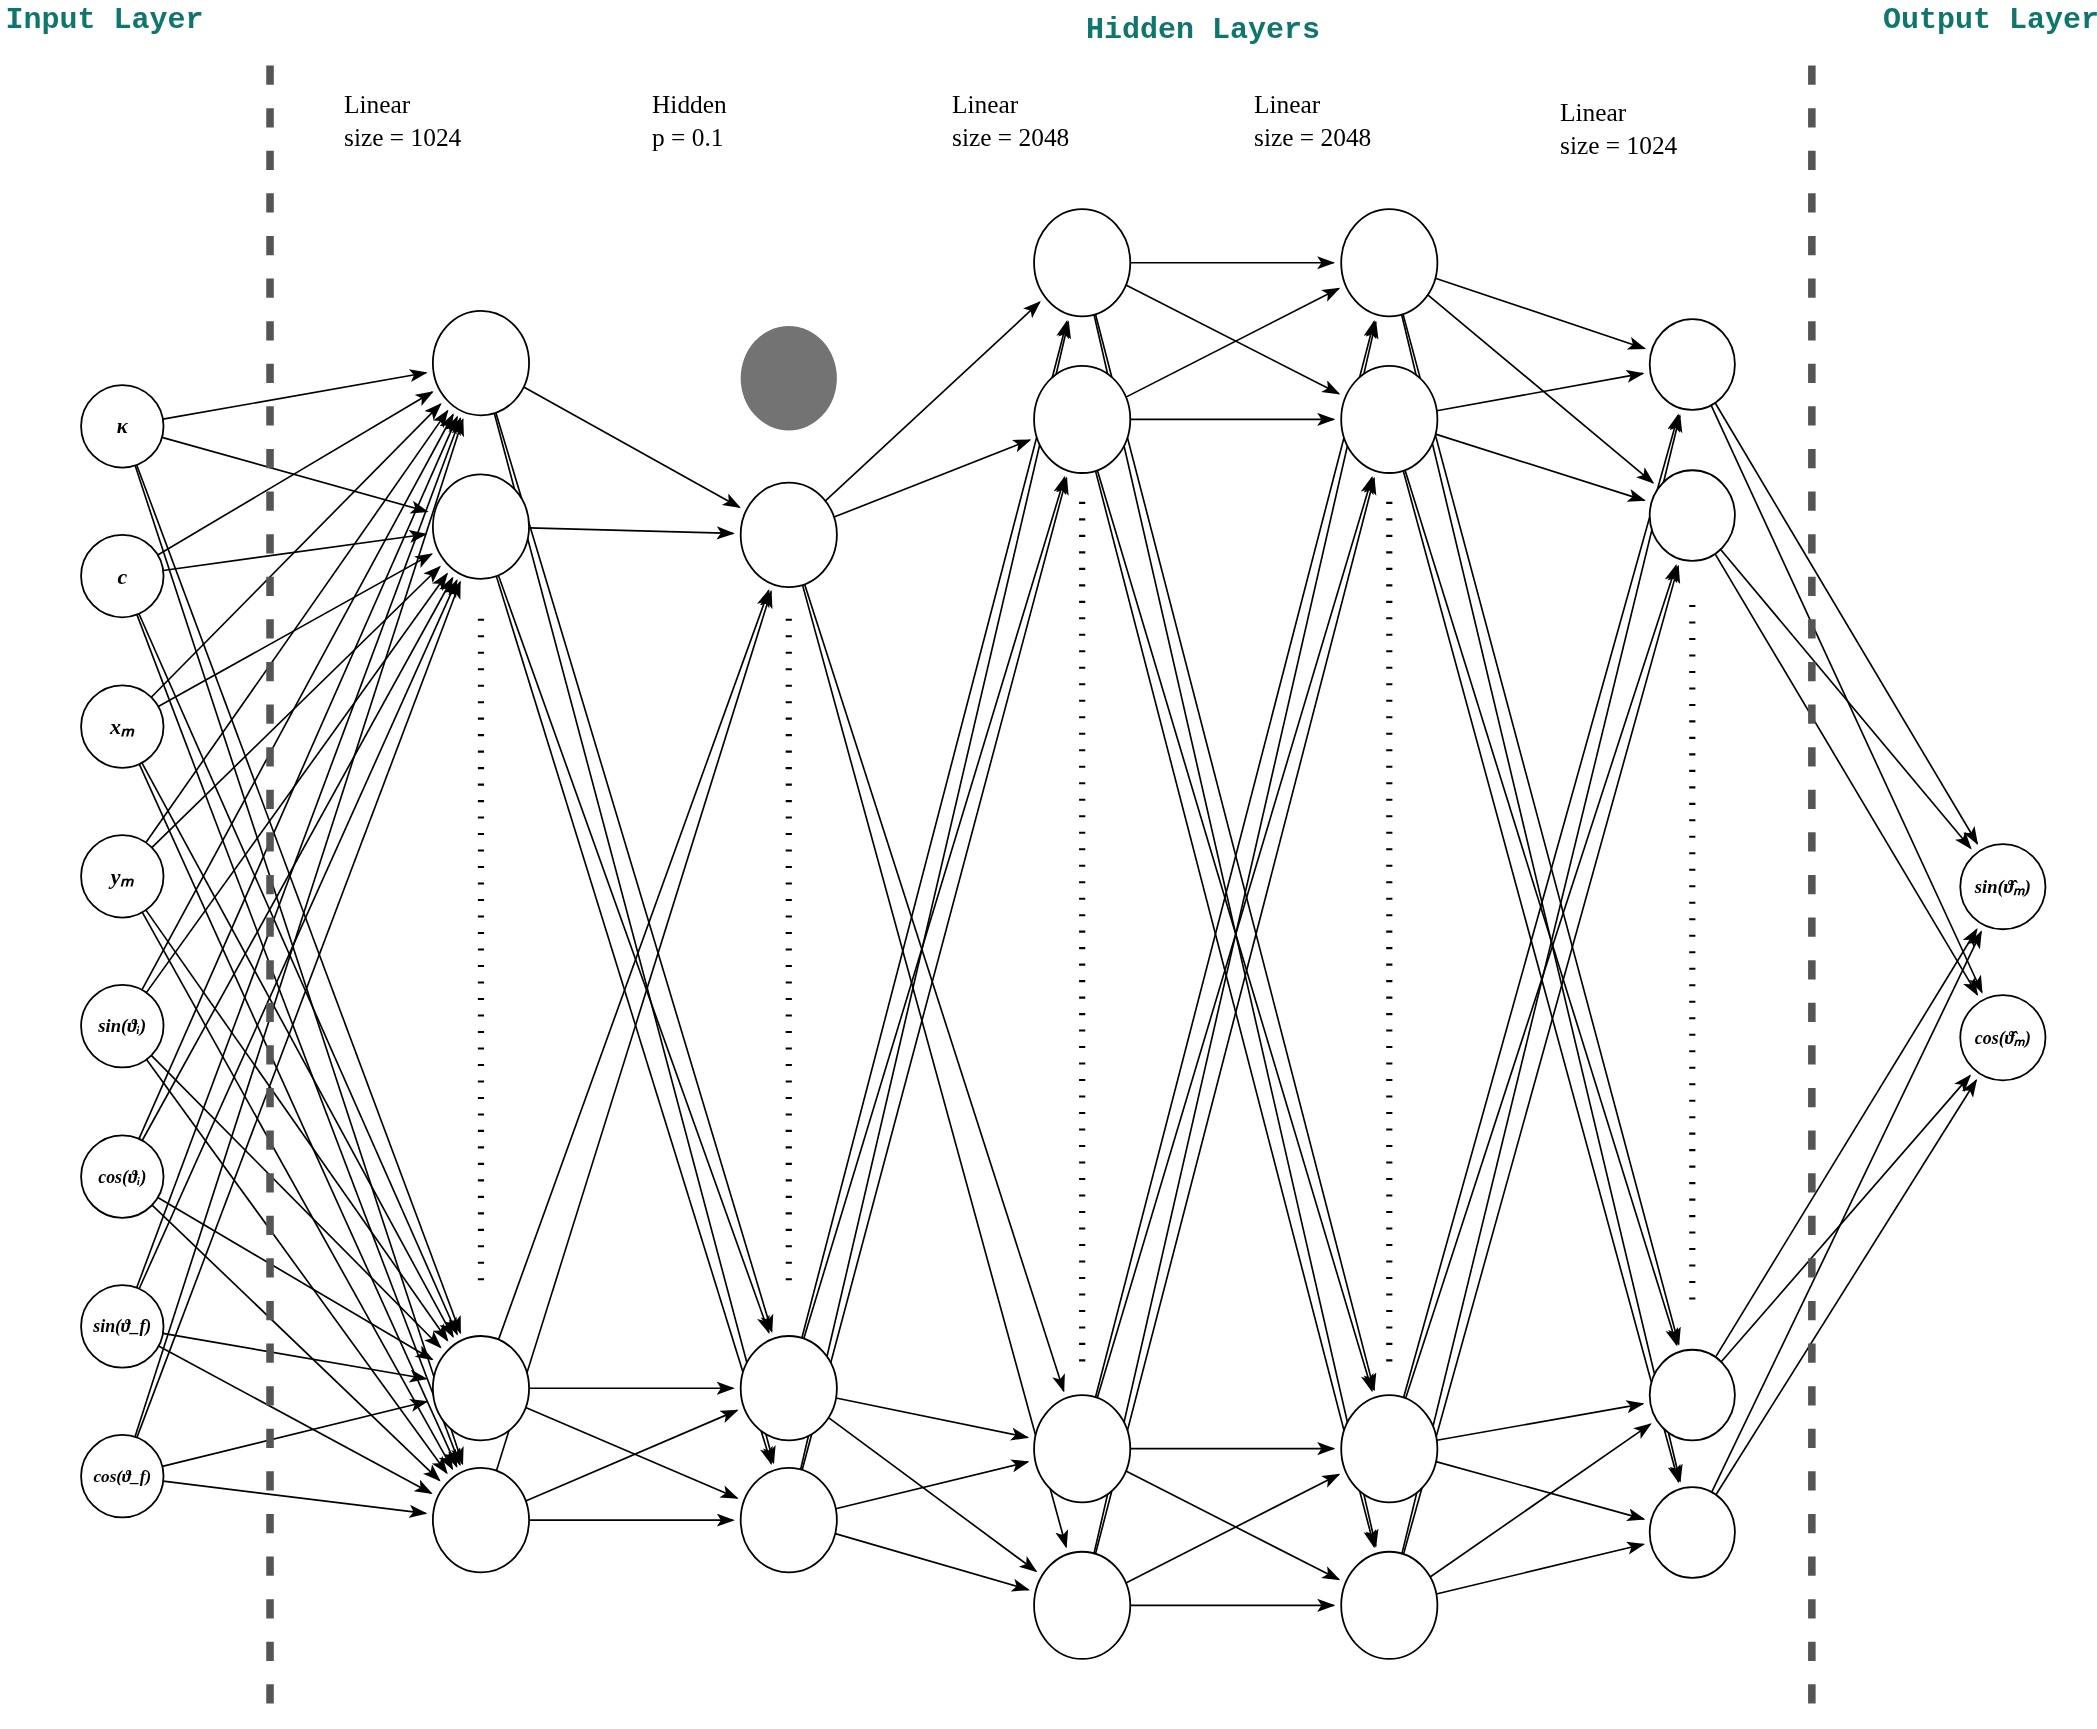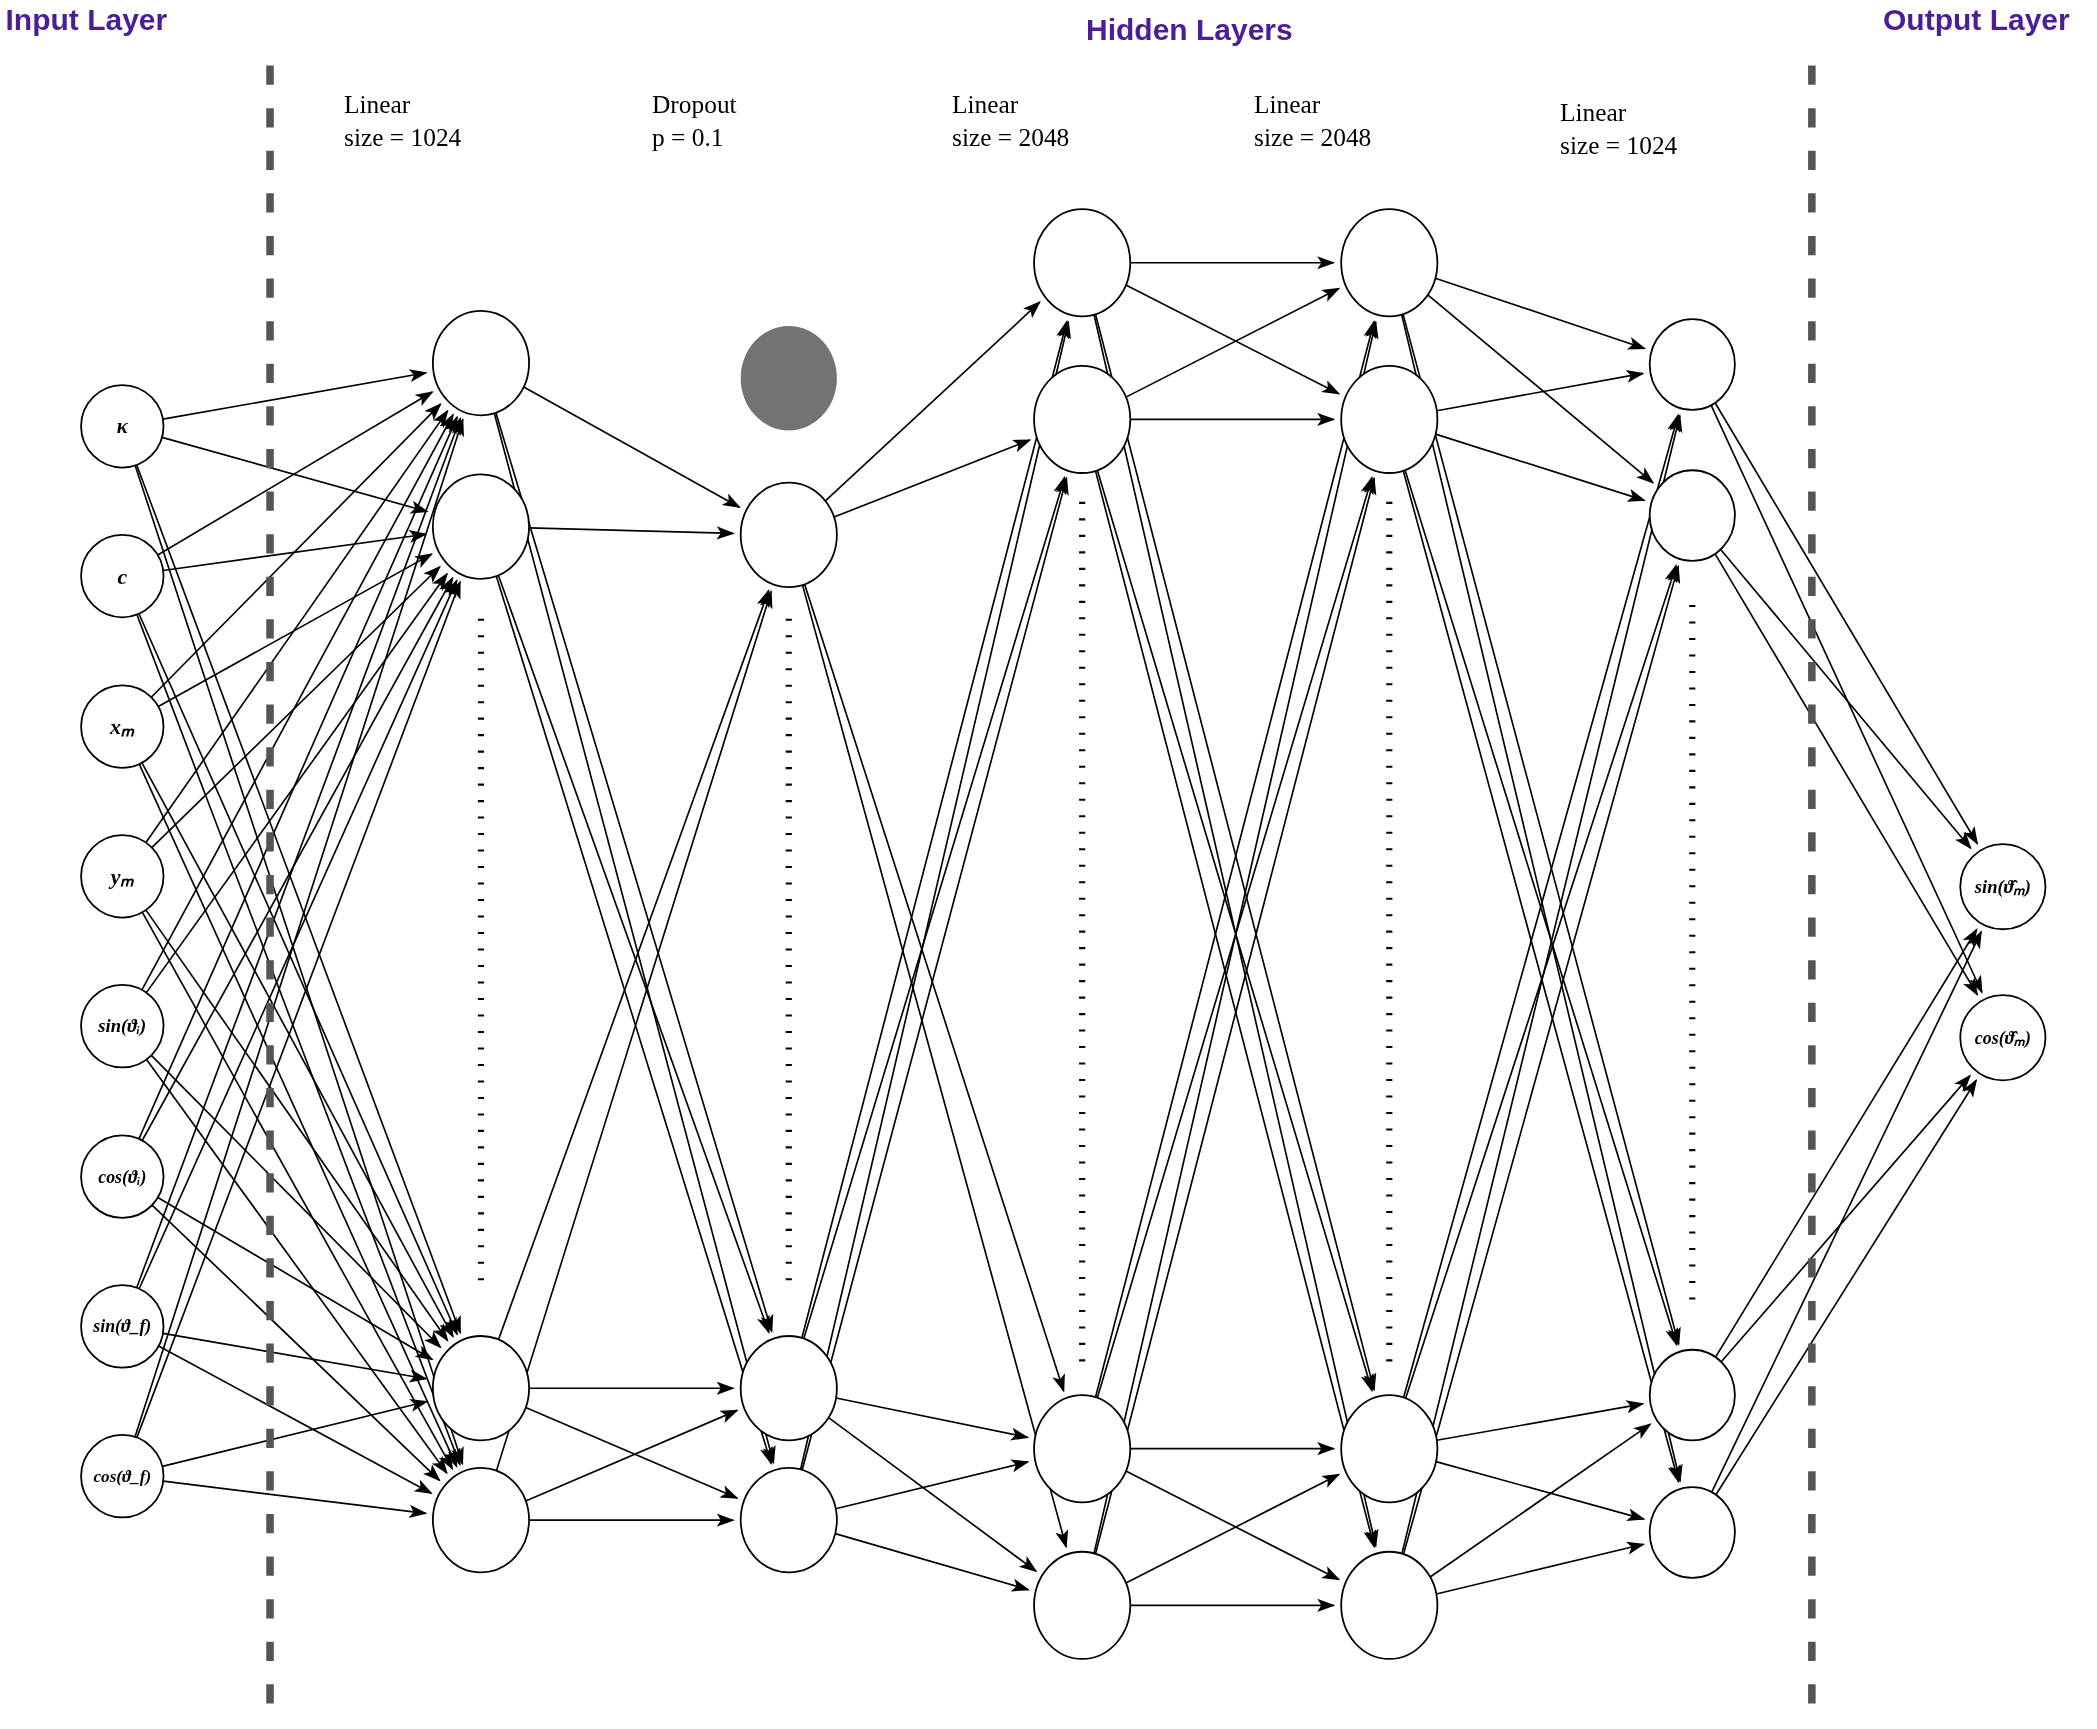--- a/index.html
+++ b/index.html
@@ -1,20 +1,20 @@
 <!DOCTYPE html>
 <html style="font-size:11px"><head>
 <meta charset="utf-8">
 <title>Neural Network Architecture</title>
 <style>
   html,body{margin:0;padding:0;background:#ffffff;}
   body{width:2097px;height:1730px;font-family:"Liberation Serif",serif;overflow:hidden;}
   #stage{position:relative;width:2097px;height:1730px;background:#fff;}
   svg.net{position:absolute;left:0;top:0;width:2097px;height:1730px;}
-  .hdr{position:absolute;font-weight:bold;font-size:30px;color:#4c1d95;white-space:nowrap;font-family:Liberation Sans, sans-serif;}
+  .hdr{position:absolute;font-weight:bold;font-size:30px;color:#0f766e;white-space:nowrap;font-family:Liberation Mono, monospace;}
   .collab{position:absolute;font-size:25.4px;color:#000;line-height:1.30;white-space:nowrap;font-family:"Liberation Serif",serif;}
   .collab .l2{display:block;}
   .nodetext{font-family:"Liberation Serif",serif;font-style:italic;font-weight:bold;}
 </style>
 </head>
 <body>
 
 <div id="stage">
 
   <svg class="net" viewBox="0 0 3052 2517" xmlns="http://www.w3.org/2000/svg">
@@ -196,19 +196,19 @@
       </g>
   </svg>
 
   <div id="headers">
       <div class="hdr" style="left: 5.5px; top: 2.7px;">Input Layer</div>
       <div class="hdr" style="left: 1086px; top: 13px;">Hidden Layers</div>
       <div class="hdr" style="left: 1883px; top: 2.7px;">Output Layer</div>
     </div>
   <div id="layerlabels">
       <div class="collab" style="left: 344px; top: 88px; width: 275px;"><span>Linear</span><span class="l2">size = 1024</span></div>
-      <div class="collab" style="left: 652px; top: 88px; width: 275px;"><span>Dropout</span><span class="l2">p = 0.1</span></div>
+      <div class="collab" style="left: 652px; top: 88px; width: 275px;"><span>Hidden</span><span class="l2">p = 0.1</span></div>
       <div class="collab" style="left: 952px; top: 88px; width: 275px;"><span>Linear</span><span class="l2">size = 2048</span></div>
       <div class="collab" style="left: 1254px; top: 88px; width: 275px;"><span>Linear</span><span class="l2">size = 2048</span></div>
       <div class="collab" style="left: 1560px; top: 96px; width: 275px;"><span>Linear</span><span class="l2">size = 1024</span></div>
     </div>
 </div>
 
 
 </body></html>

